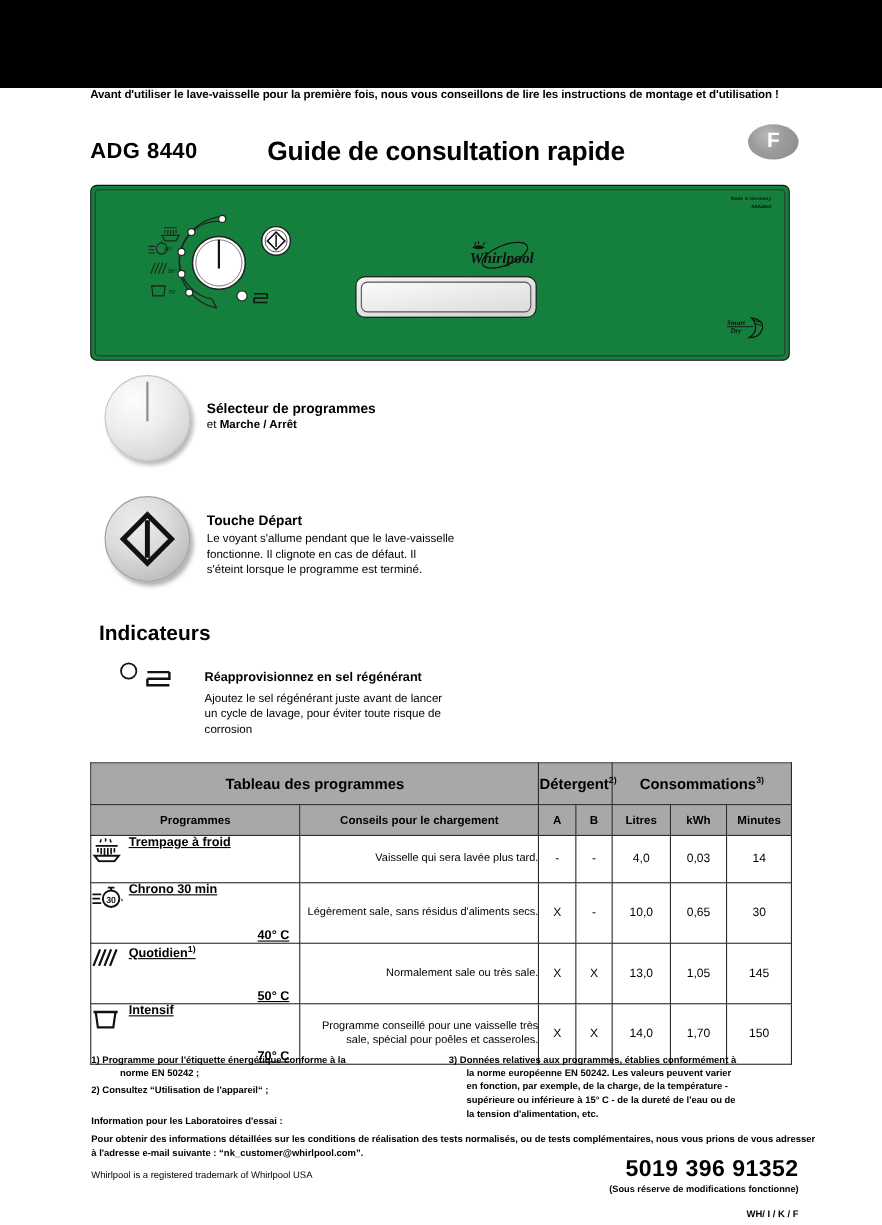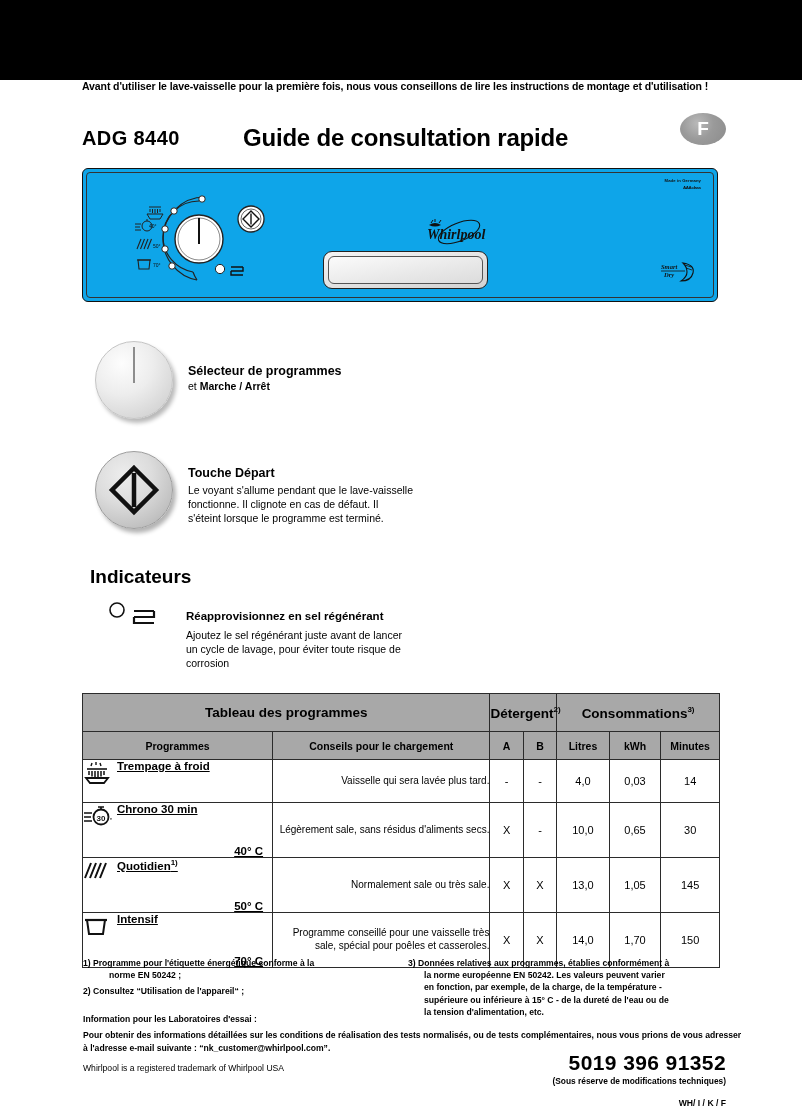--- a/index.html
+++ b/index.html
@@ -64,24 +64,24 @@
     font-weight: bold;
     display: flex;
     align-items: center;
     justify-content: center;
   }
 
   
   .panel {
     position: absolute;
     left: 82px; top: 168px;
-    width: 636px; height: 134px;
+    width: 636px; height: 160px;
     border: 1.6px solid #111;
     border-radius: 6px;
-    background: #0ea5e9;
+    background: #15803d;
     box-sizing: border-box;
   }
   .panel-inner {
     position: absolute;
     left: 3px; top: 3px; right: 3px; bottom: 3px;
     border: 1px solid #333;
     border-radius: 4px;
     box-sizing: border-box;
   }
   .madein {
@@ -515,16 +515,16 @@
     <span class="ind">la tension d'alimentation, etc.</span>
   </div>
 
   <div class="lab-info">
     <span class="lab-title">Information pour les Laboratoires d'essai :</span>
     <span>Pour obtenir des informations détaillées sur les conditions de réalisation des tests normalisés, ou de tests complémentaires, nous vous prions de vous adresser à l'adresse e-mail suivante : “nk_customer@whirlpool.com”.</span>
   </div>
 
   <div class="trademark">Whirlpool is a registered trademark of Whirlpool USA</div>
   <div class="partno">5019 396 91352</div>
-  <div class="reserve">(Sous réserve de modifications techniques)</div>
+  <div class="reserve">(Sous réserve de modifications fonctionne)</div>
   <div class="wh-code">WH/ I / K / F</div>
 
 </div>
 
 </body></html>

